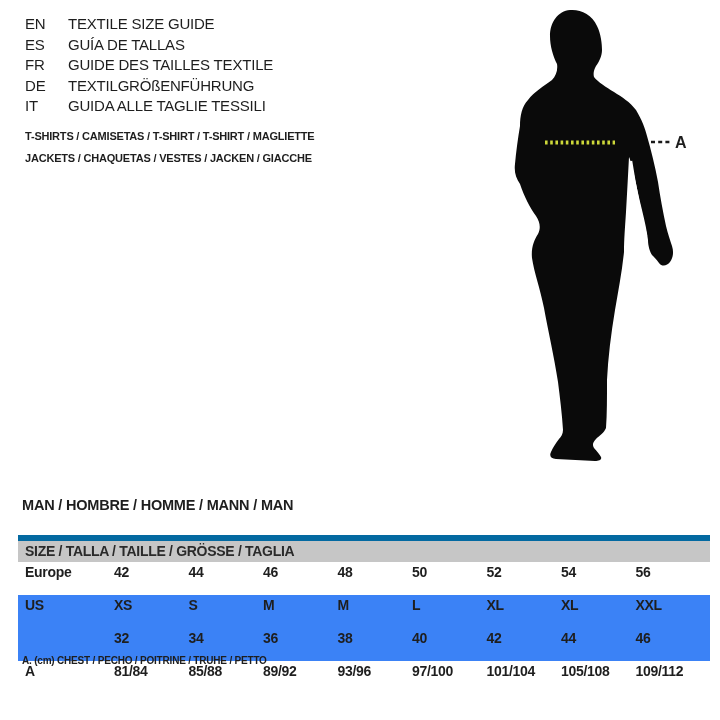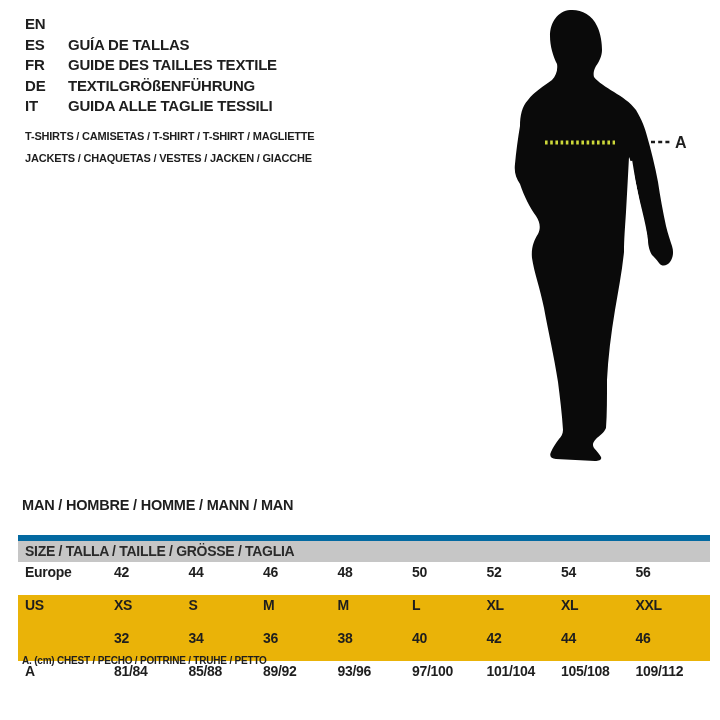--- a/index.html
+++ b/index.html
@@ -4,48 +4,49 @@
 <style>
   html,body{margin:0;padding:0;}
   body{
     width:720px;height:720px;position:relative;background:#ffffff;
     font-family:"Liberation Sans",sans-serif;color:#1e1e1e;overflow:hidden;
     -webkit-font-smoothing:antialiased;
   }
   .abs{position:absolute;}
   
   .lang-block{left:25px;top:14px;}
-  .lang-row{display:flex;line-height:20.5px;font-size:15px;font-weight:700;letter-spacing:-0.2px;}
+  .lang-row{display:flex;line-height:20.5px;font-size:15px;font-weight:400;letter-spacing:-0.2px;}
   .lang-code{width:43px;flex:0 0 43px;}
   
   .cat-block{left:25px;top:125px;}
   .cat-line{font-size:11px;font-weight:700;line-height:22px;letter-spacing:-0.2px;}
   
   .man-title{left:22px;top:497px;font-size:14.5px;font-weight:700;letter-spacing:-0.2px;}
   
   .size-table{left:18px;top:535px;width:692px;font-size:14px;font-weight:700;letter-spacing:-0.3px;}
   .t-header{
     background:#c6c6c6;border-top:6px solid #0369a1;
     height:21px;line-height:21px;padding-left:7px;color:#2a2a2a;
   }
   .t-row{display:grid;grid-template-columns:96px repeat(8,1fr);height:33px;line-height:20px;}
-  .t-row.shaded{background:#eab308;}
+  .t-row.shaded{background:#3b82f6;}
   .t-label{padding-left:7px;text-align:left;}
   .t-cell{}
   
   .footnote{left:22px;top:655px;font-size:10px;font-weight:700;letter-spacing:-0.2px;text-align:center;}
   
   .figure-wrap{left:480px;top:0;width:230px;height:470px;}
 </style>
 </head>
 <body>
 
 <div class="abs lang-block">
   <div class="lang-row">
     <span class="lang-code">EN</span>
+    <span class="lang-title">TEXTILE SIZE GUIDE</span>
   </div>
   <div class="lang-row">
     <span class="lang-code">ES</span>
     <span class="lang-title">GUÍA DE TALLAS</span>
   </div>
   <div class="lang-row">
     <span class="lang-code">FR</span>
     <span class="lang-title">GUIDE DES TAILLES TEXTILE</span>
   </div>
   <div class="lang-row">

